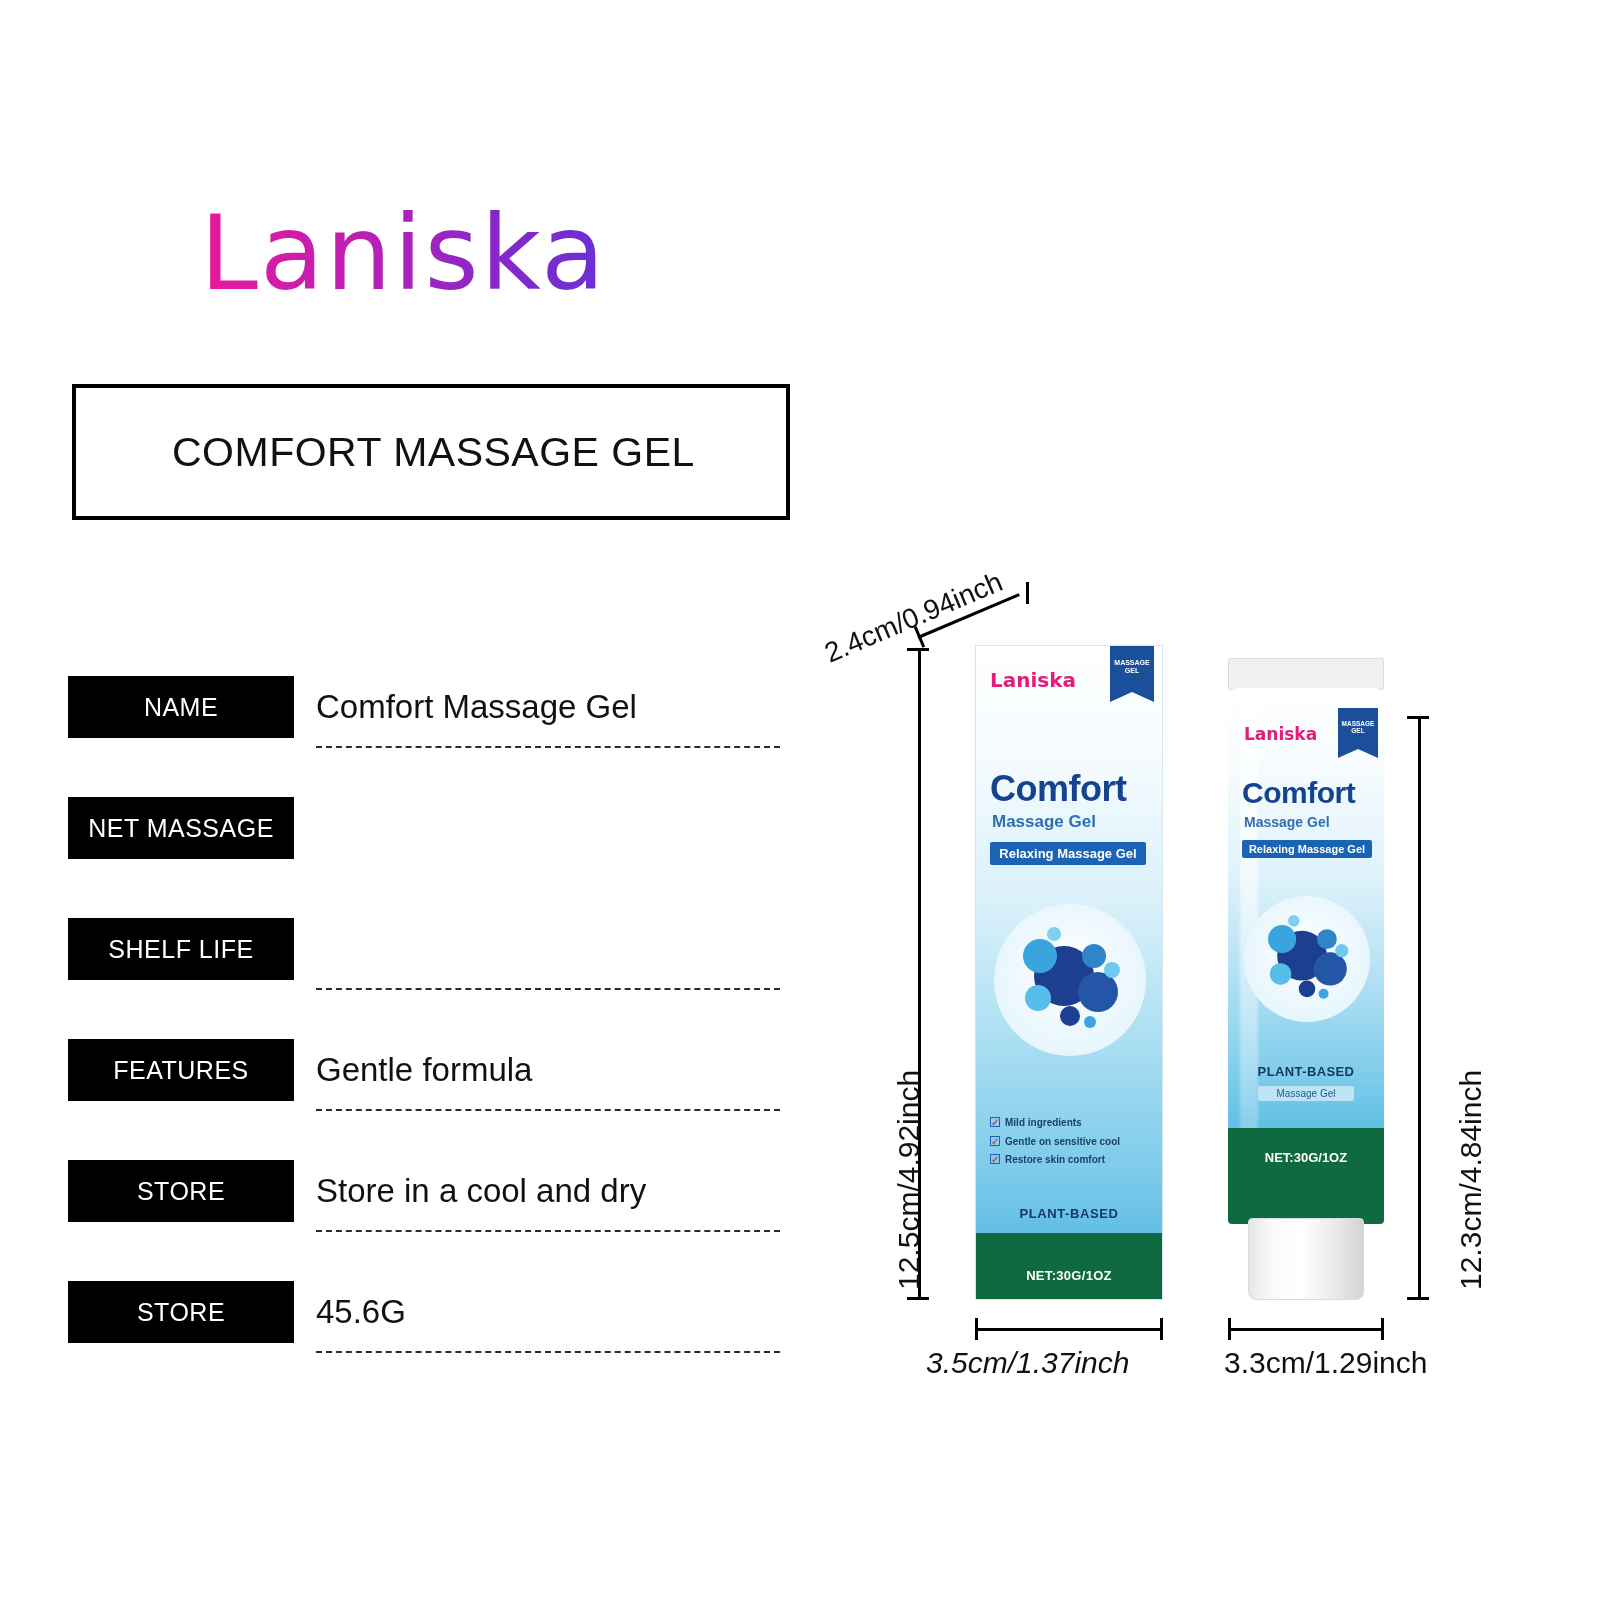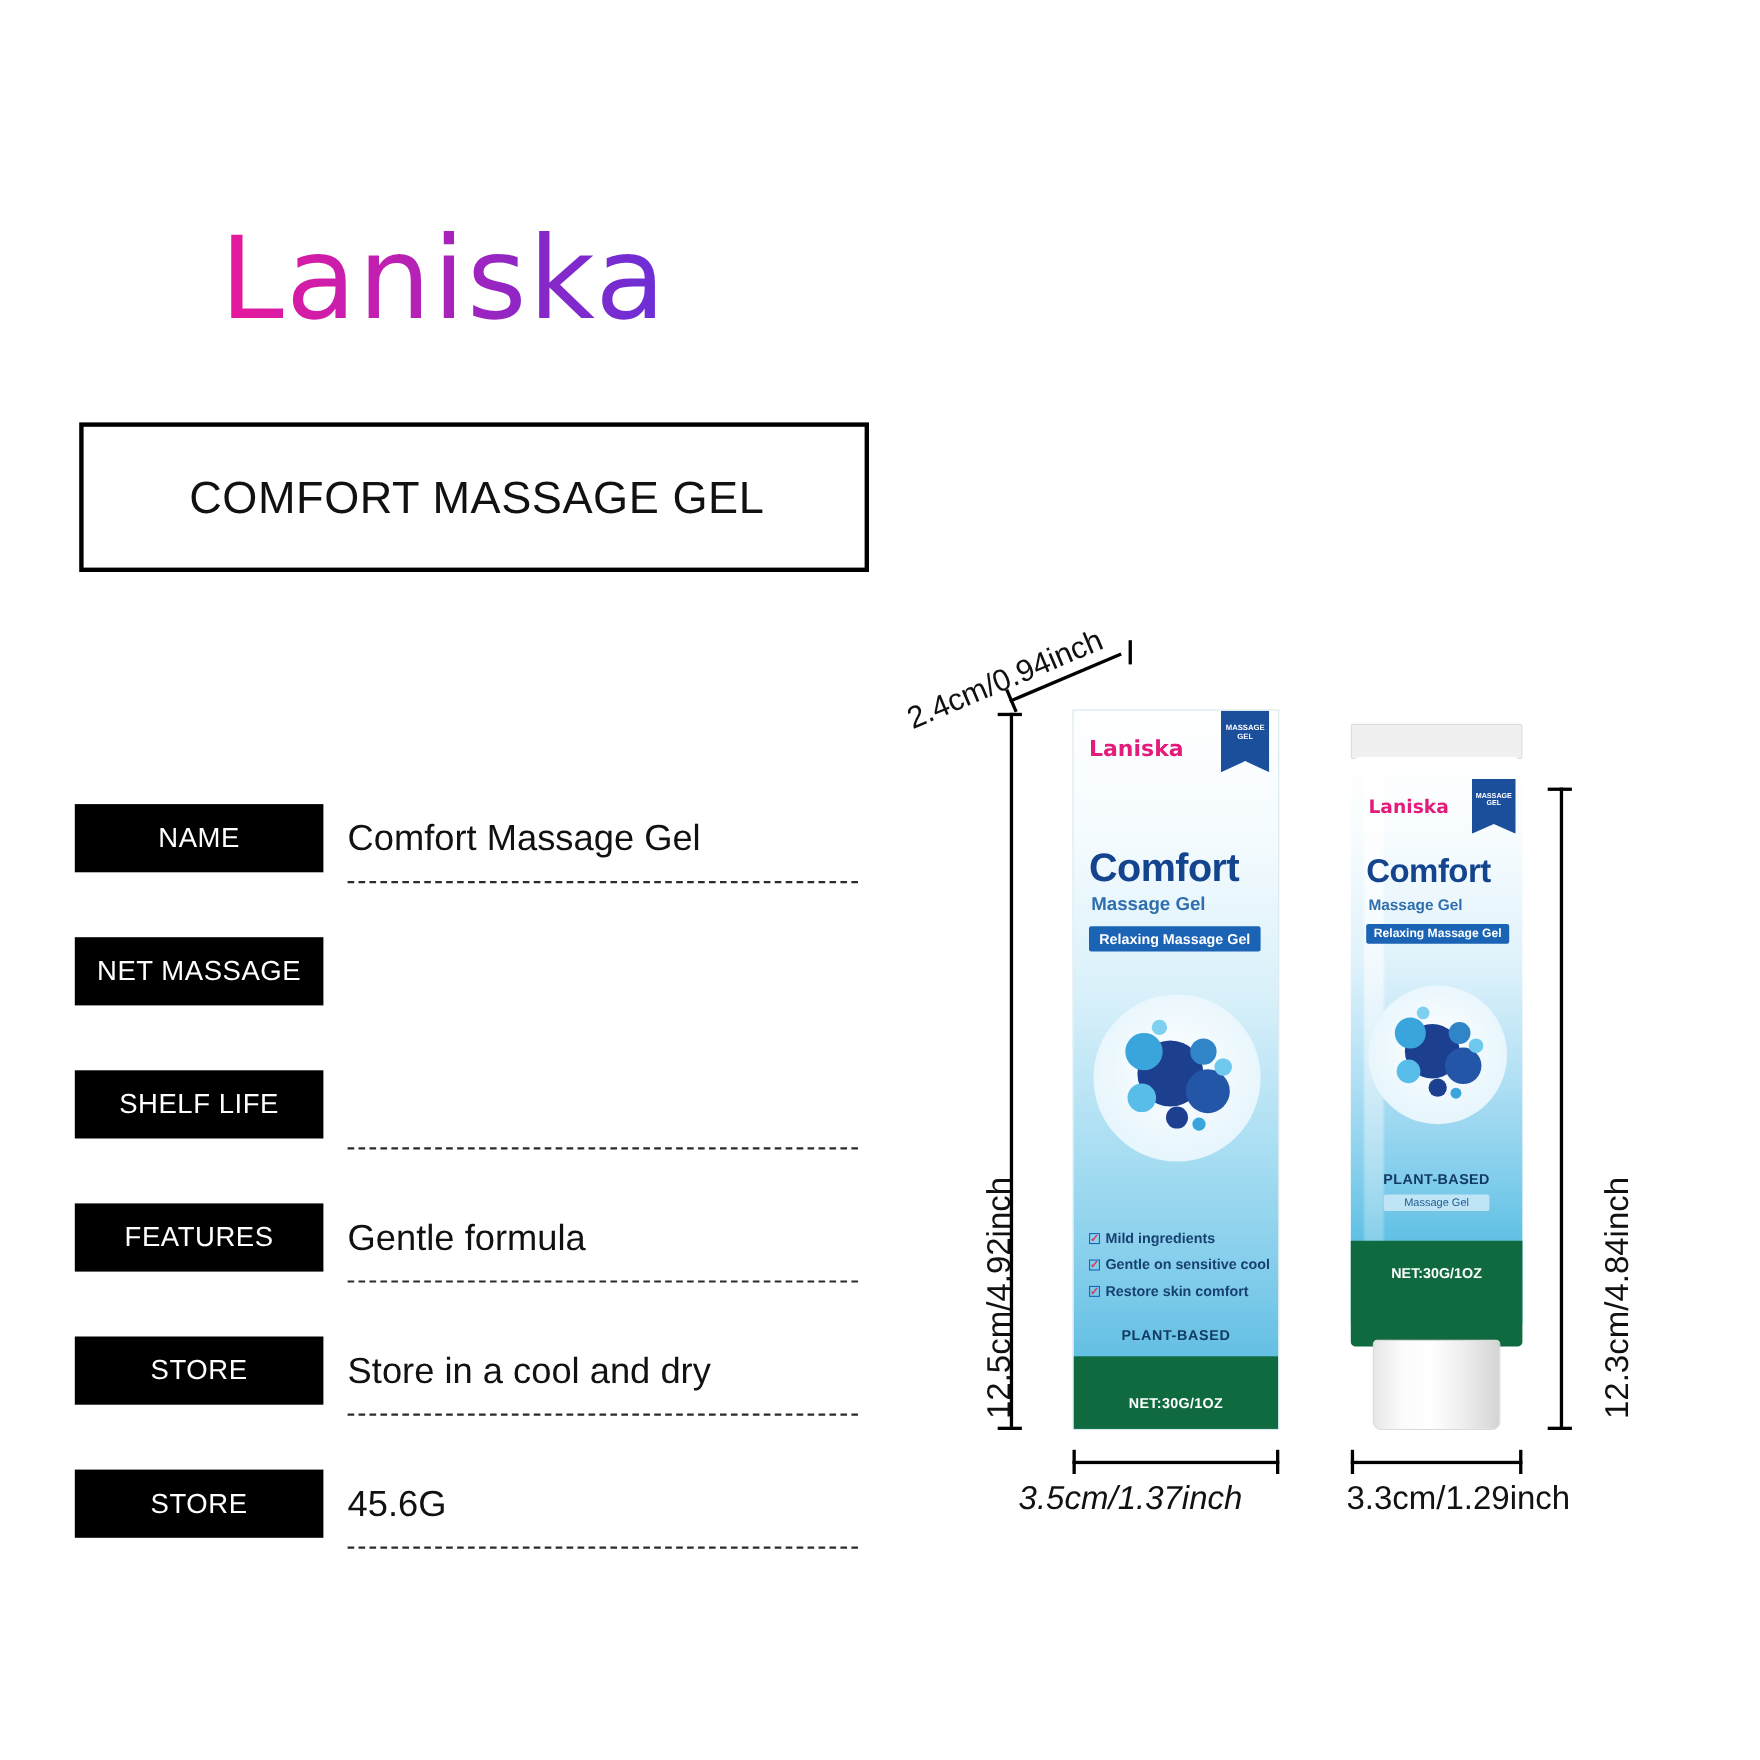--- a/index.html
+++ b/index.html
@@ -41,21 +41,21 @@
   }
   .title-box .title-text {
     font-size: 41px;
     letter-spacing: 0.5px;
     color: #111;
   }
 
   
   .spec-list {
     position: absolute;
-    left: 68px; top: 731px;
+    left: 68px; top: 676px;
     width: 712px;
   }
   .spec-row {
     position: relative;
     height: 80px;
     margin-bottom: 41px;
     display: flex;
     align-items: flex-start;
   }
   .spec-label {
@@ -179,21 +179,21 @@
   .bubble-circle {
     position: absolute;
     left: 18px; top: 258px;
     width: 152px; height: 152px;
     border-radius: 50%;
     background: radial-gradient(circle at 50% 45%, #ffffff 0%, #eaf7fd 60%, #dff1fb 100%);
   }
   .carton-bullets {
     position: absolute;
     left: 14px; top: 468px;
-    font-size: 13px;
+    font-size: 10px;
     color: #17406f;
     line-height: 1.85;
     font-weight: 600;
   }
   .carton-bullets div span.chk {
     display: inline-block;
     width: 10px; height: 10px;
     border: 1.5px solid #1a63b5;
     margin-right: 5px;
     position: relative;

